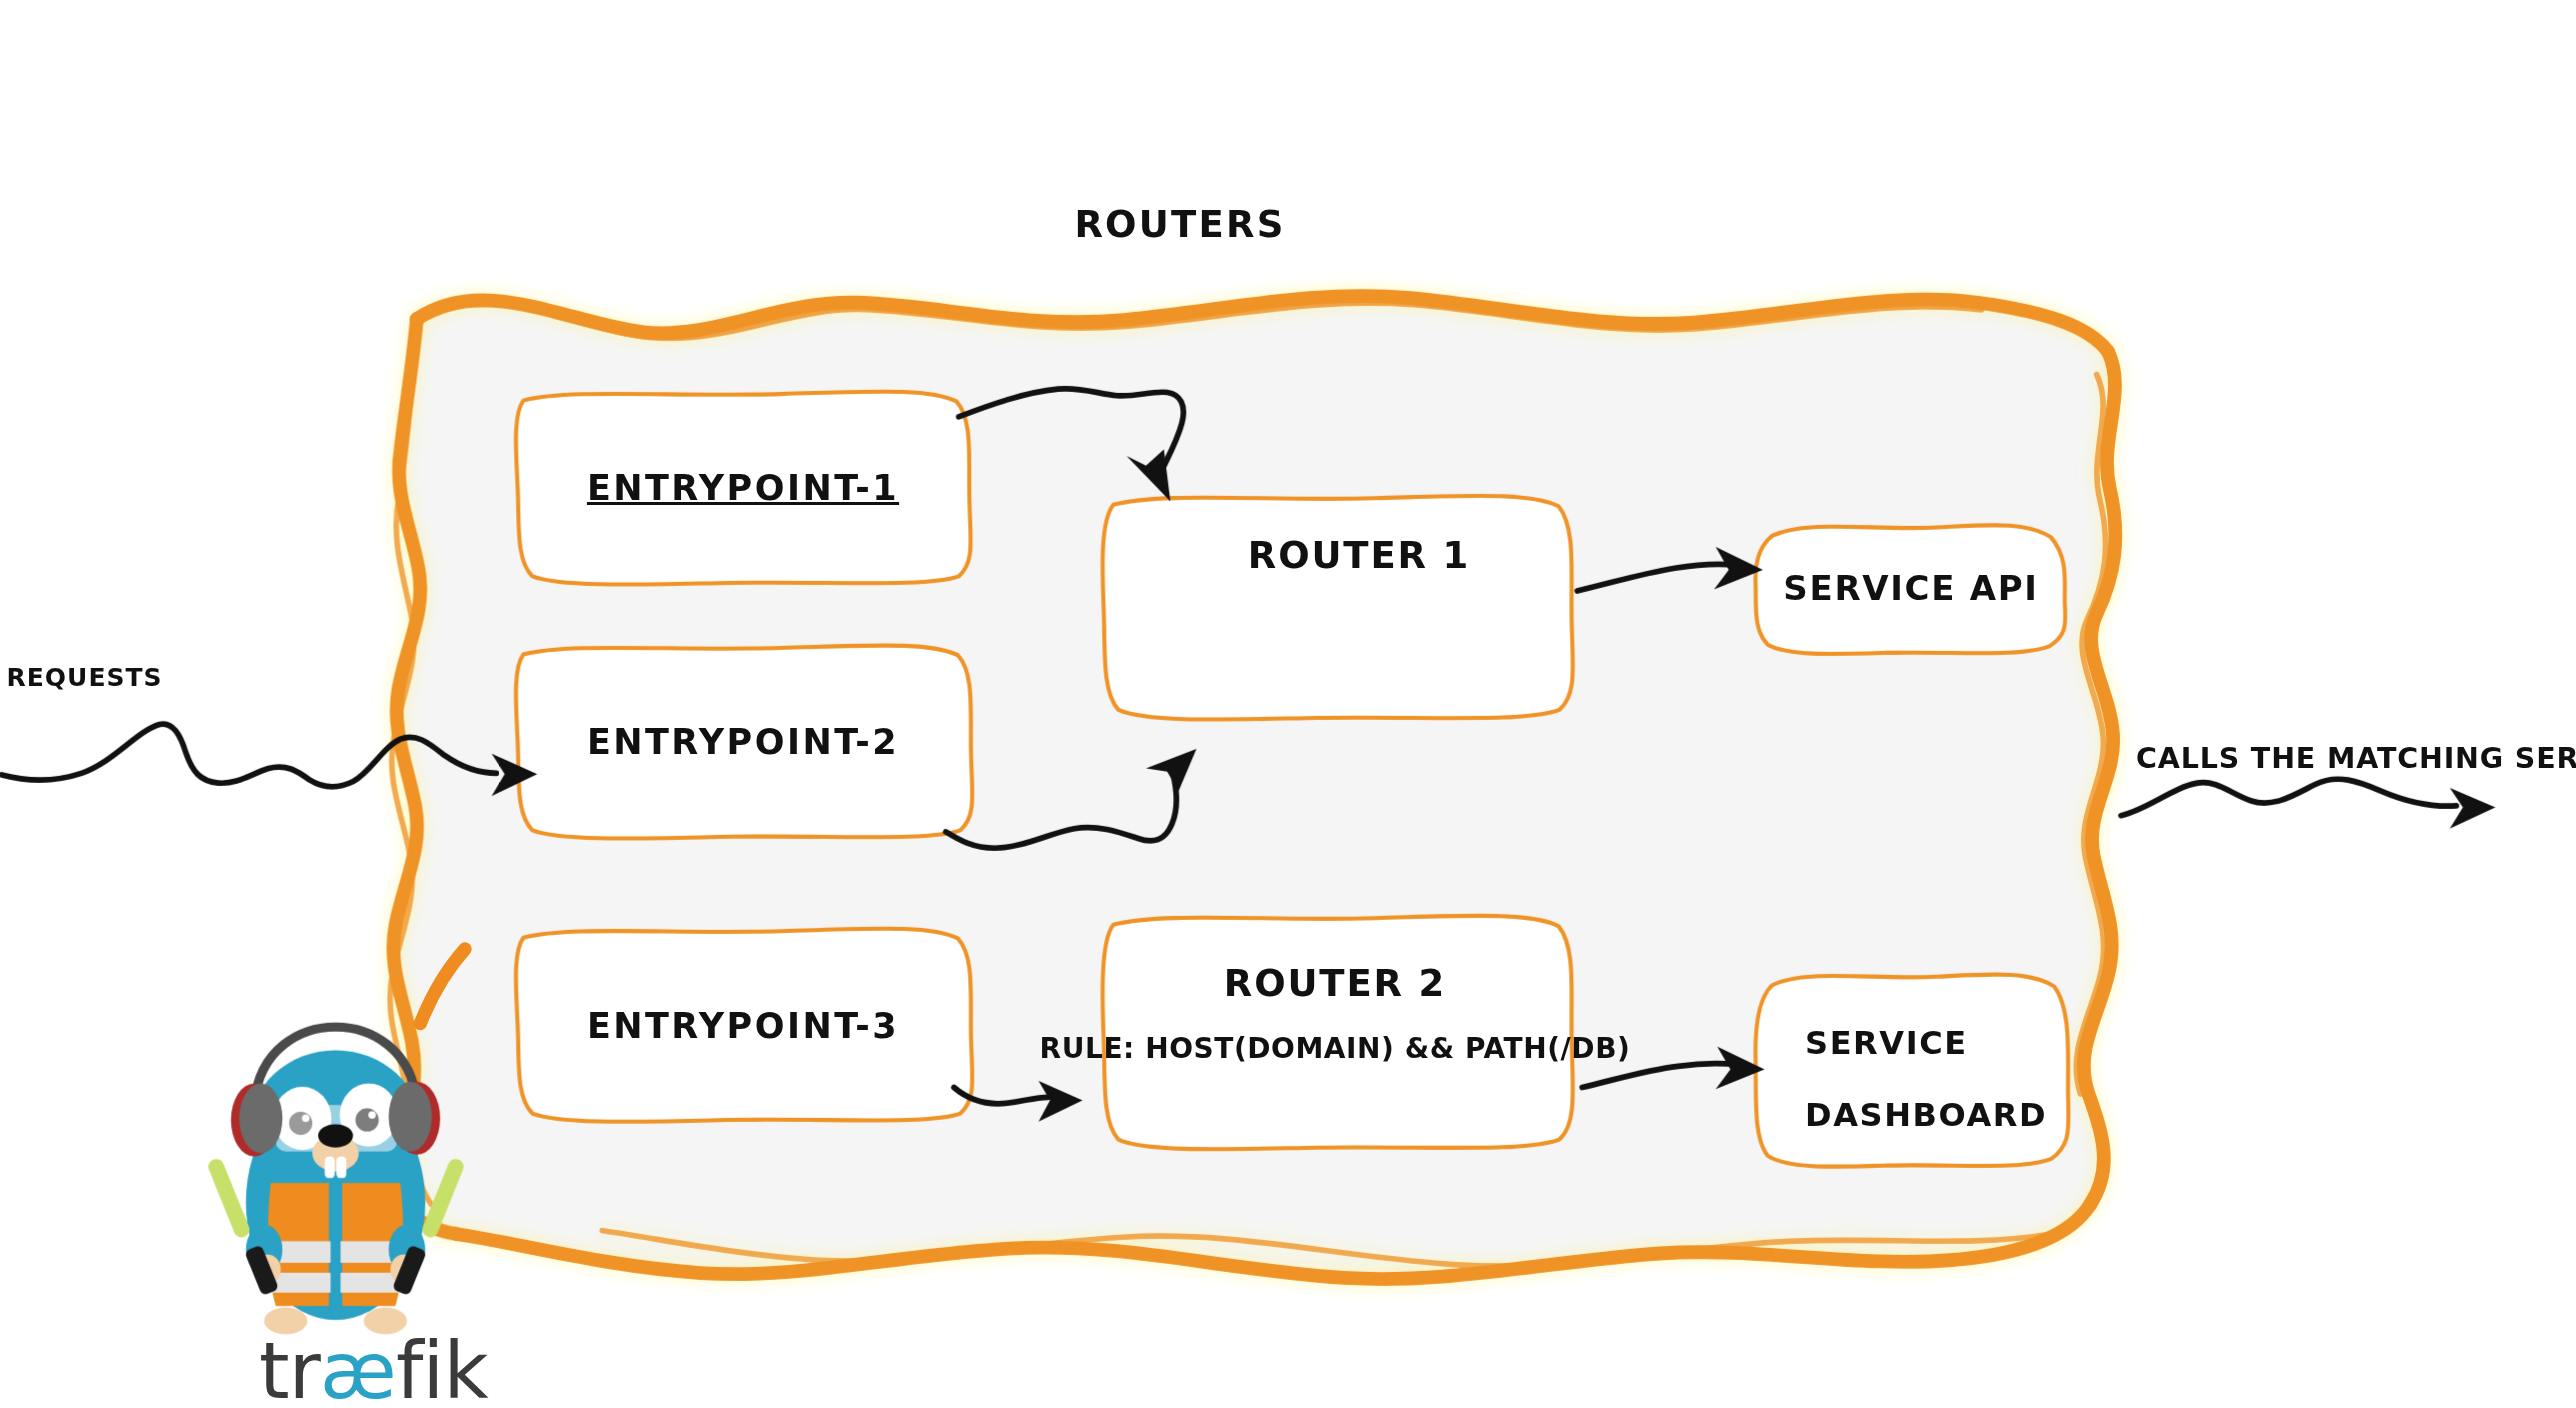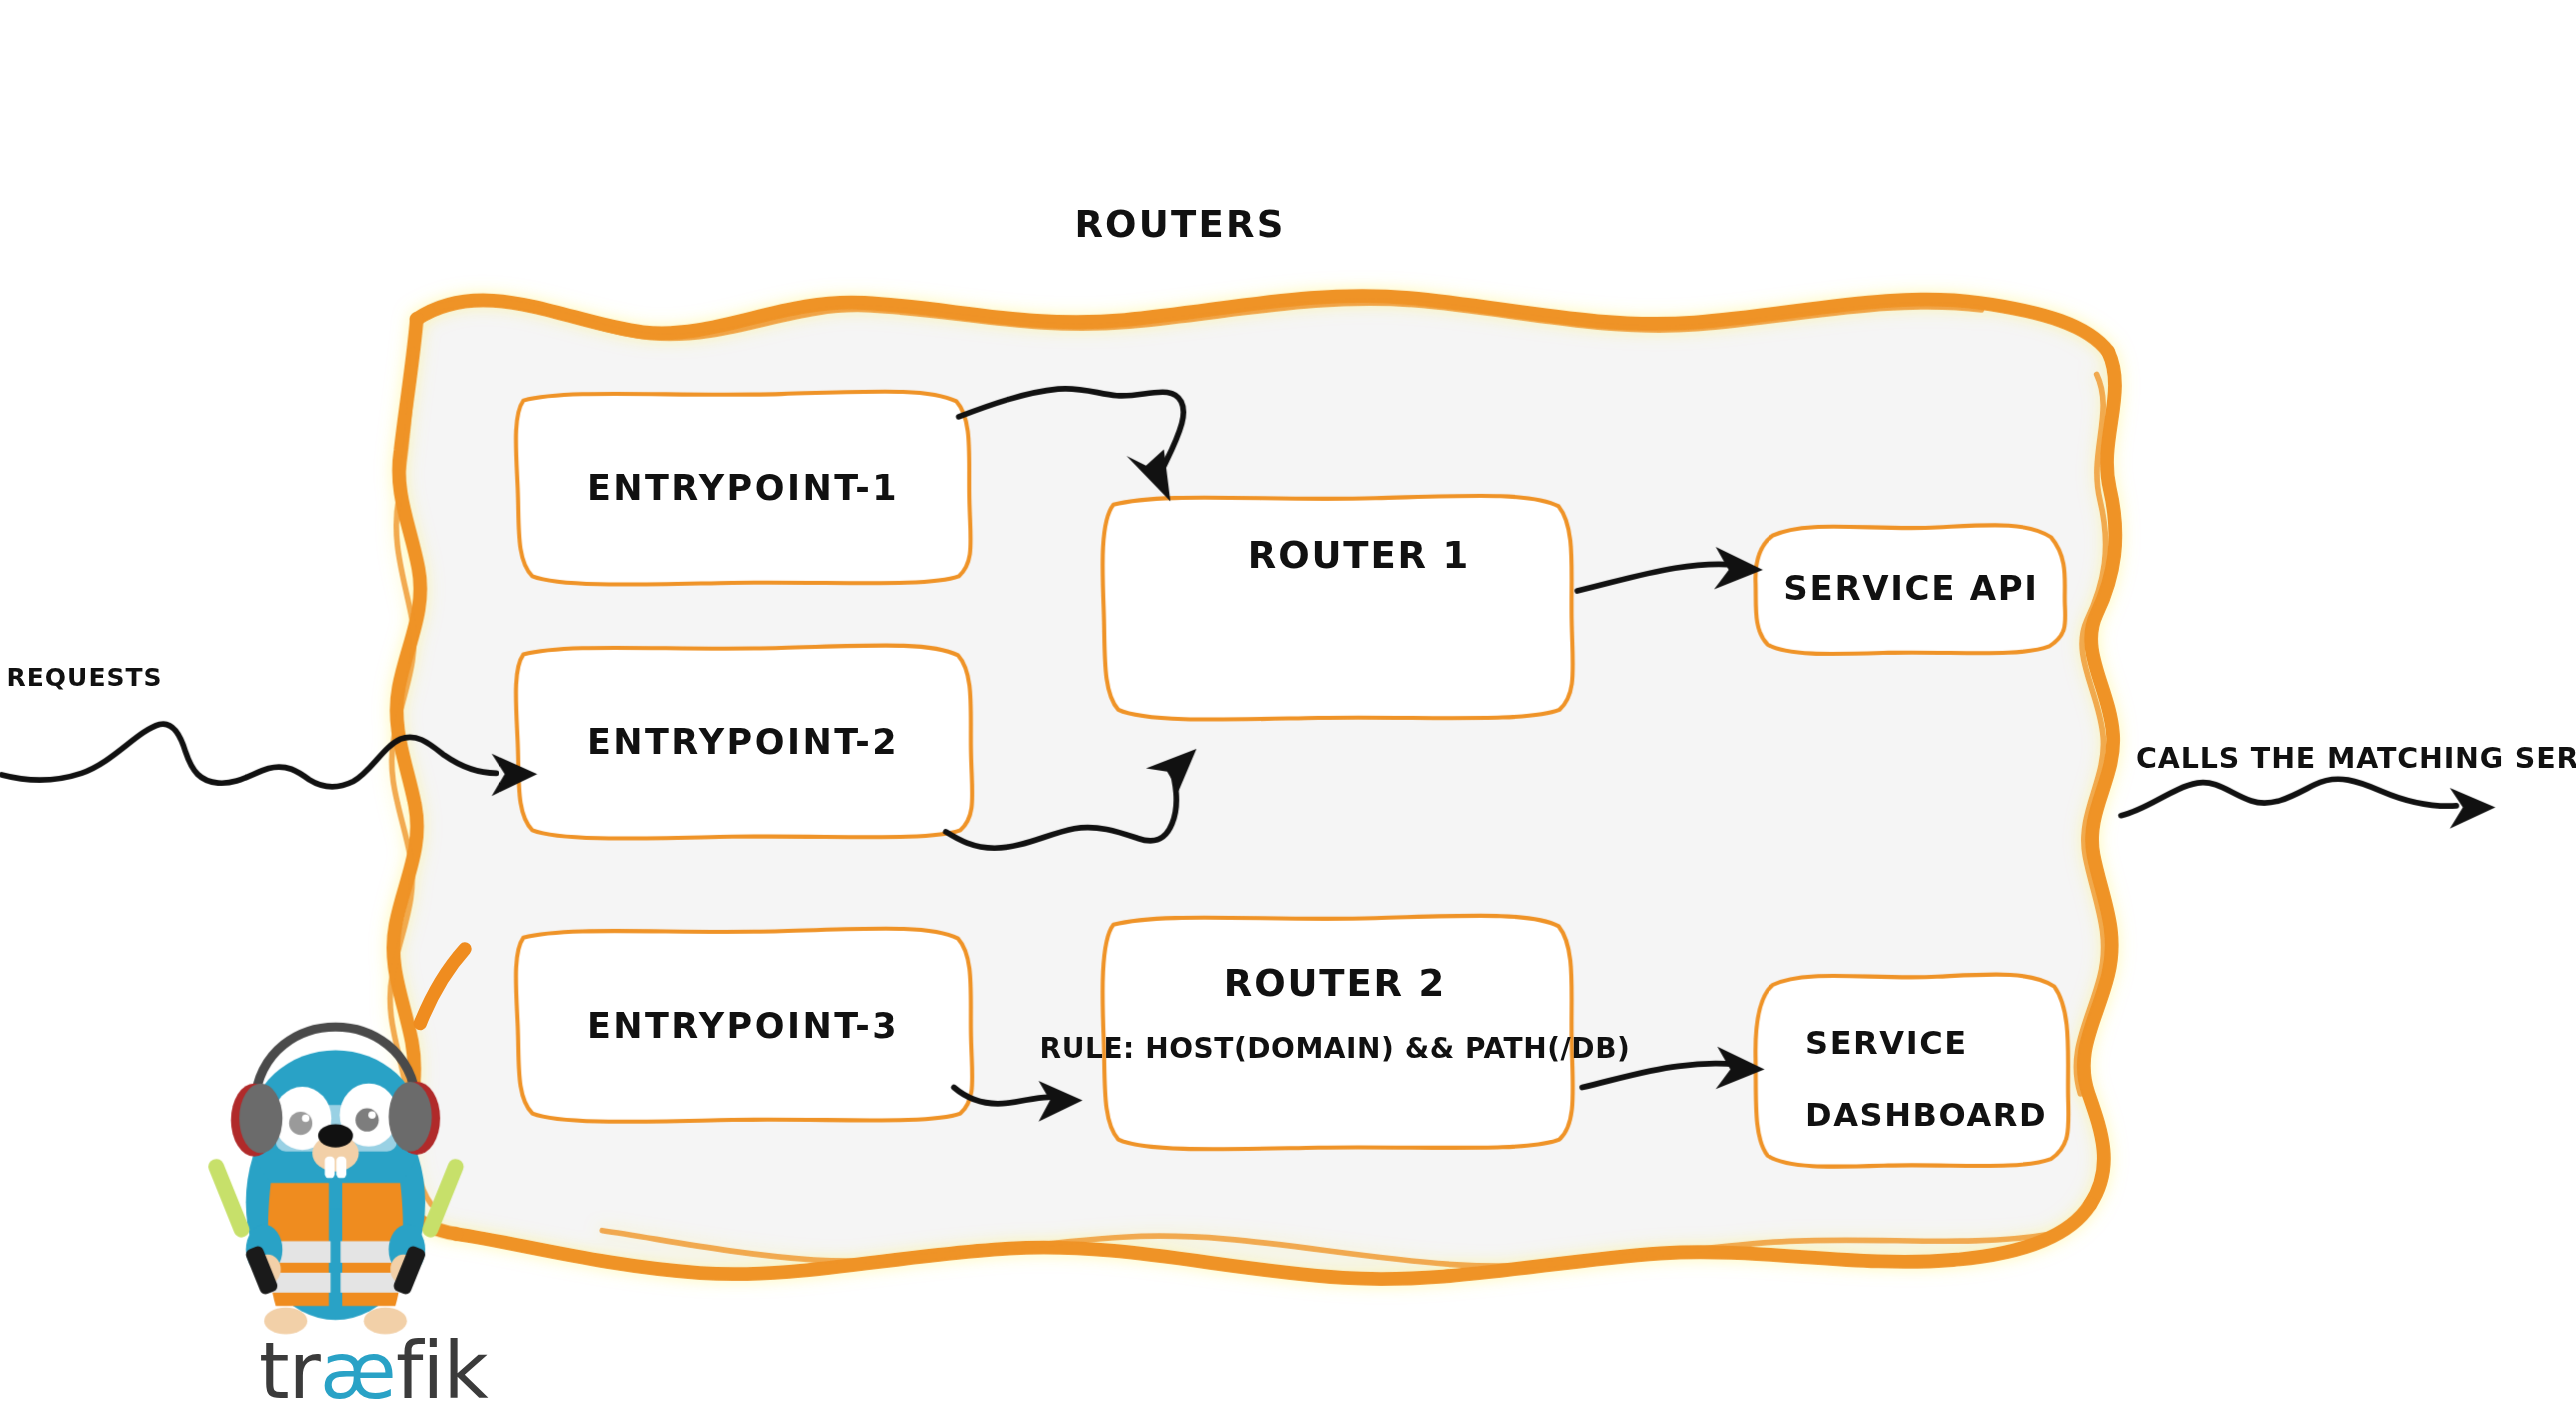--- a/index.html
+++ b/index.html
@@ -413,21 +413,21 @@
   </svg>
 
   <div class="layer">
 
     <div class="txt smallcaps" id="title-routers">Routers</div>
 
     <div class="txt smallcaps" id="label-requests">Requests</div>
 
     <div class="txt smallcaps" id="label-calls">Calls the matching server</div>
 
-    <div class="txt smallcaps ep-label" style="left:743px; top:488px;">entrypoint-1</div>
+    <div class="txt smallcaps ep-label" style="left:743px; top:488px;text-decoration:underline;">entrypoint-1</div>
     <div class="txt smallcaps ep-label" style="left:743px; top:742px;">entrypoint-2</div>
     <div class="txt smallcaps ep-label" style="left:743px; top:1026px;">entrypoint-3</div>
 
     <div class="txt smallcaps rt-title" style="left:1335px; top:555px;margin-left:24px;">Router 1</div>
 
     <div class="txt smallcaps rt-title" style="left:1335px; top:983px;">Router 2</div>
     <div class="txt smallcaps rt-line-sm" style="left:1335px; top:1048px;">rule: Host(domain) &amp;&amp; Path(/db)</div>
 
     <div class="txt smallcaps svc-label" style="left:1911px; top:588px;">Service API</div>
 

